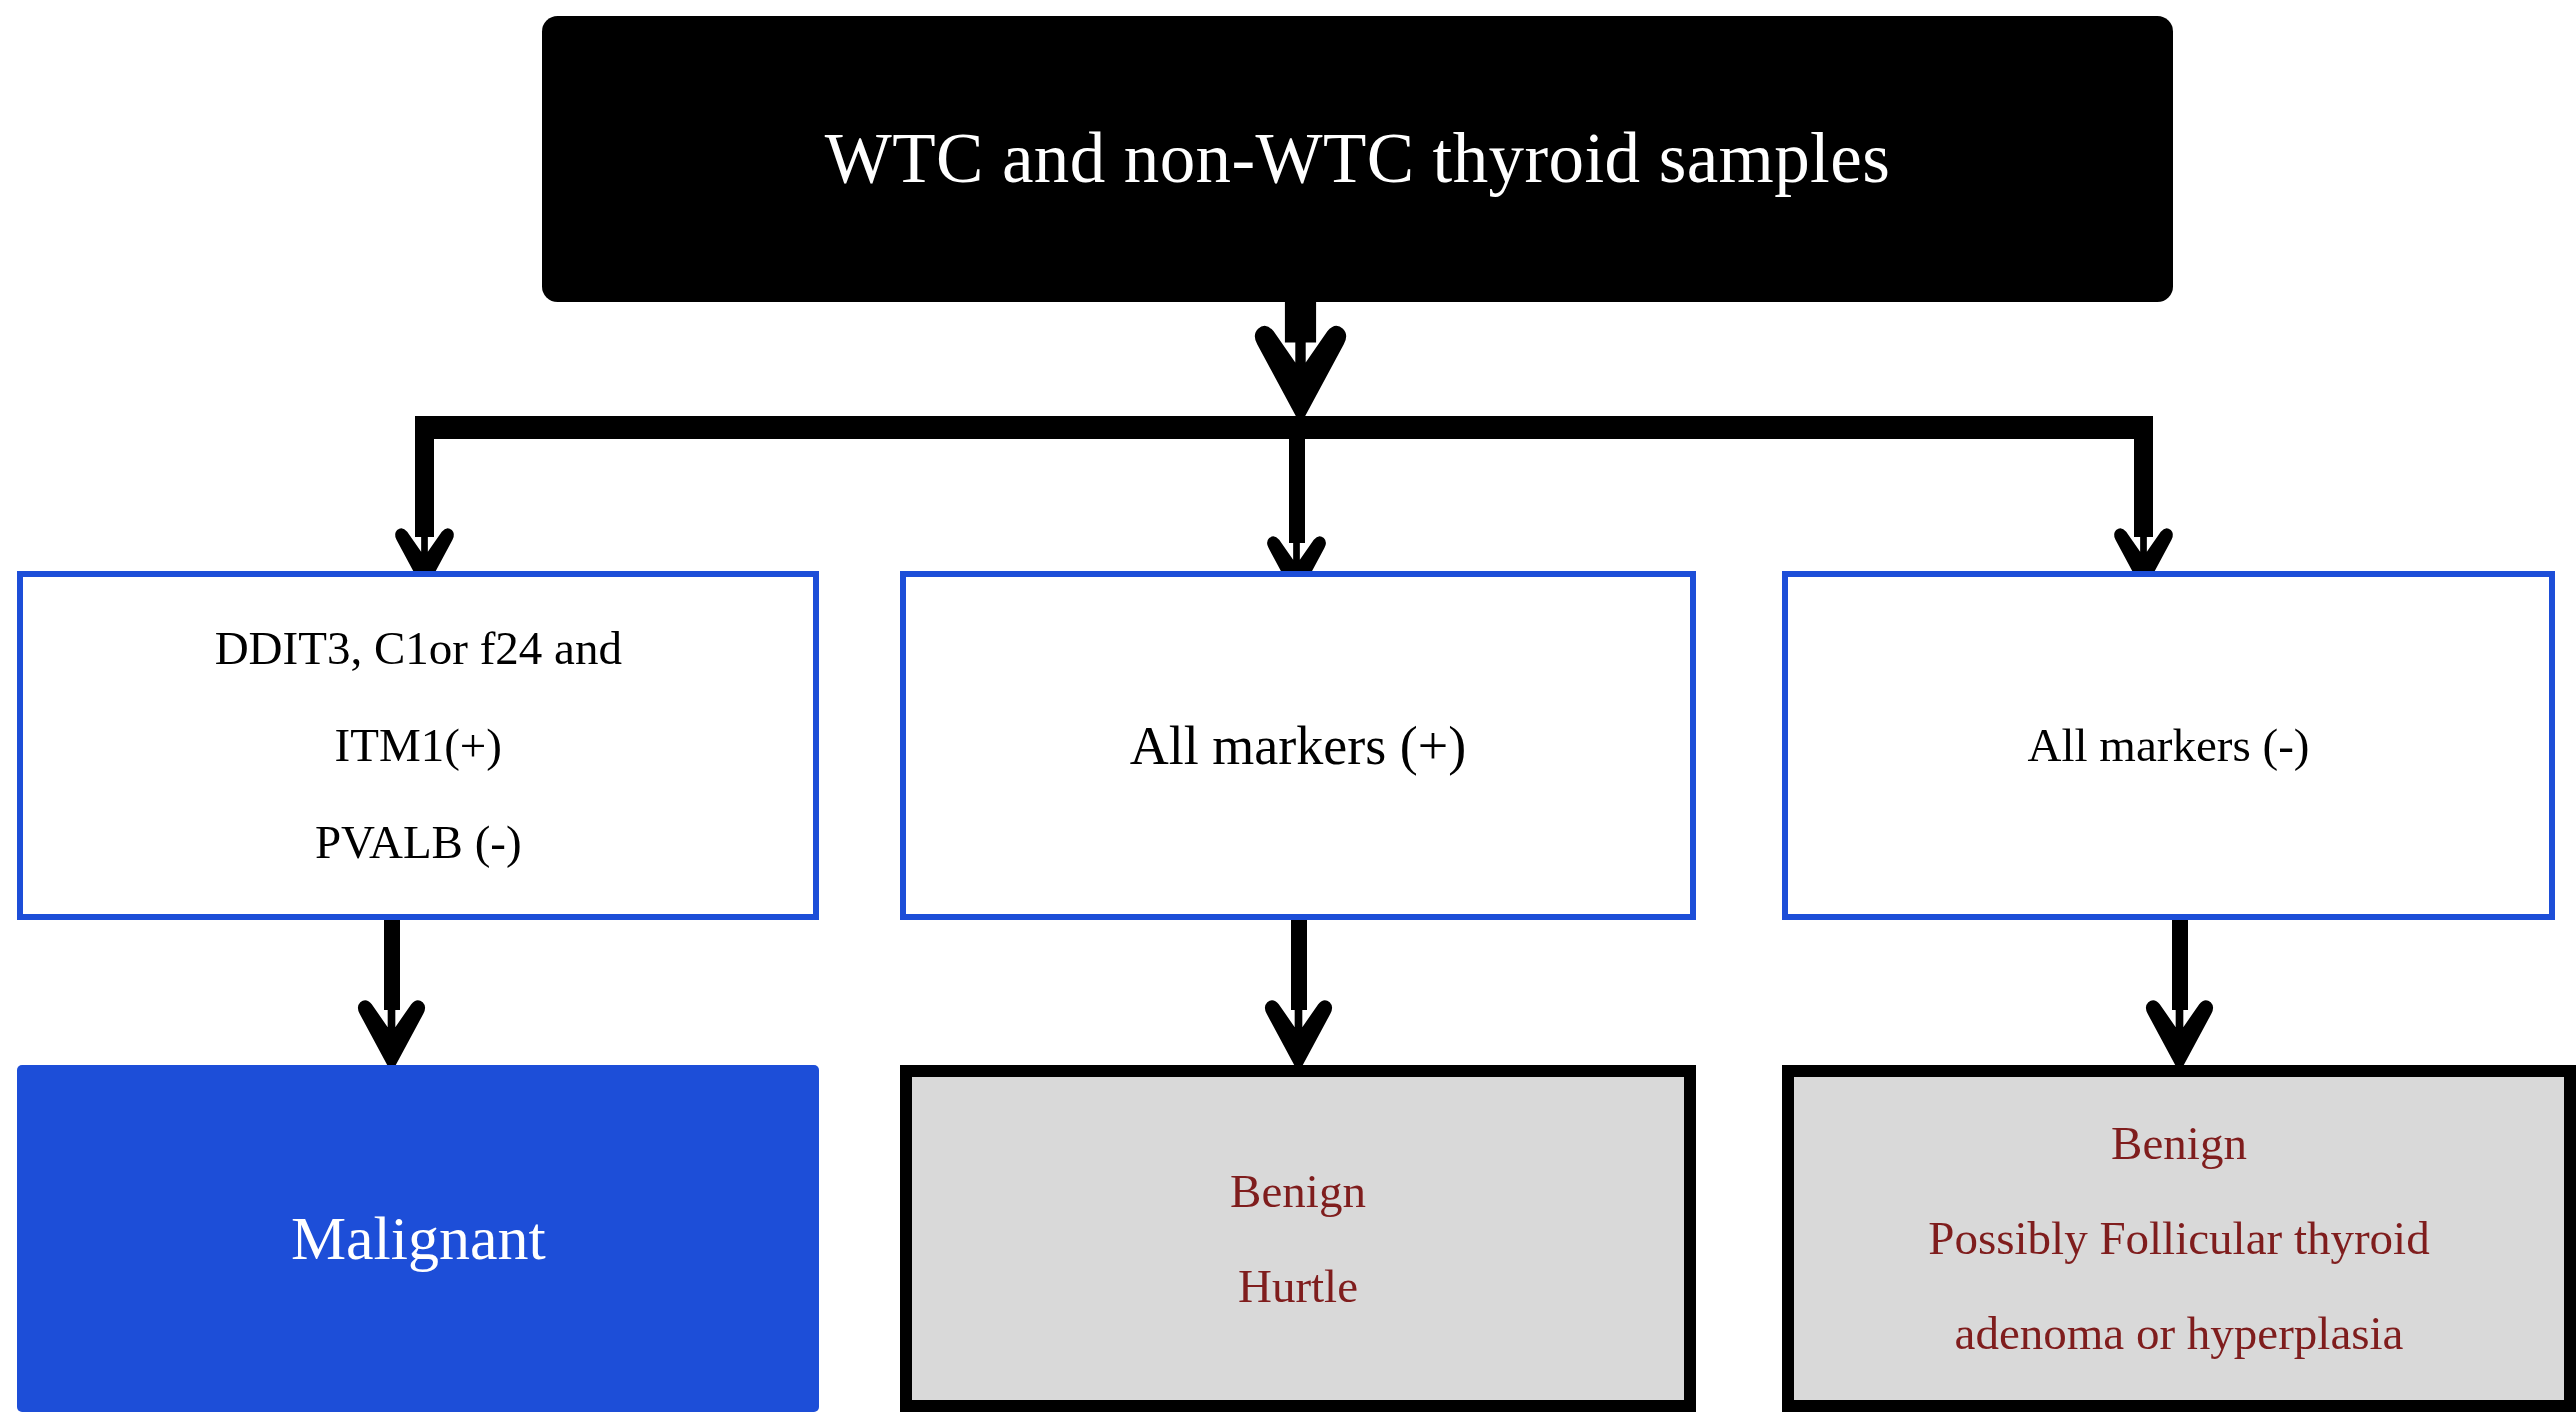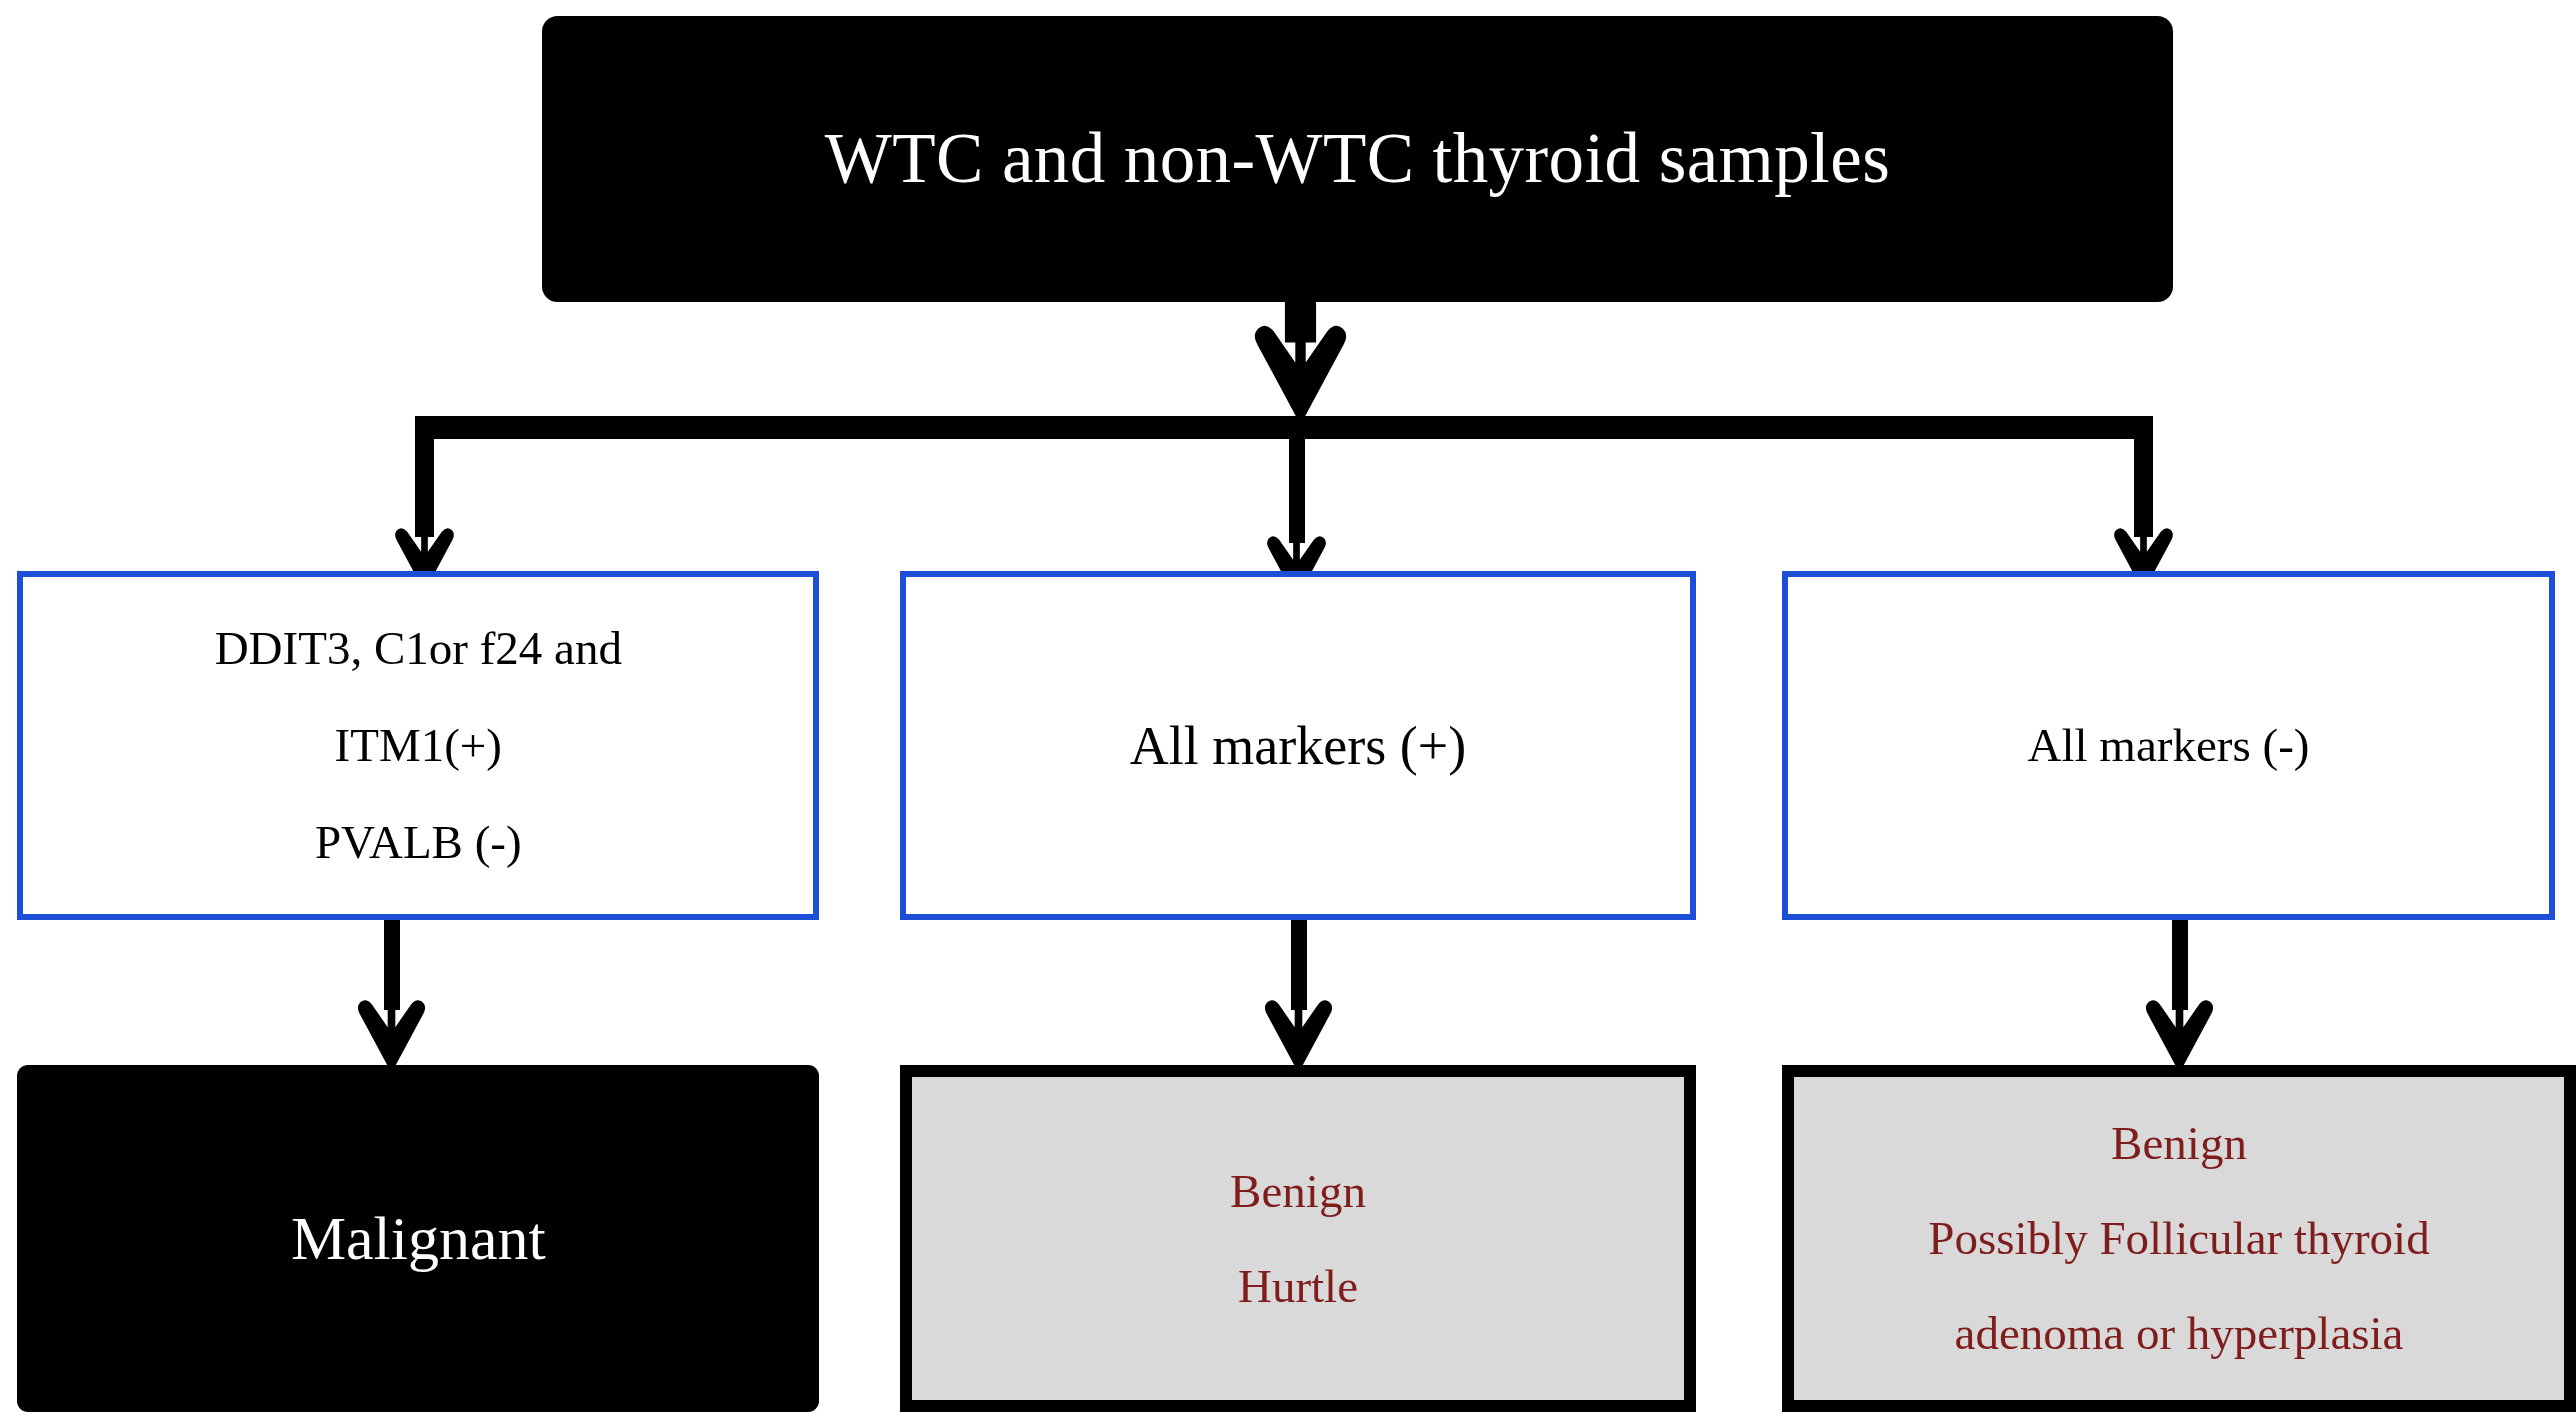--- a/index.html
+++ b/index.html
@@ -66,22 +66,22 @@
   #node-criteria .line { font-size: 47px; line-height: 1.0; margin: 25px 0; }
   #node-allpos   .line { font-size: 54px; line-height: 1.0; }
   #node-allneg   .line { font-size: 47px; line-height: 1.0; }
 
   
   .node.r2 { top: 1065px; height: 347px; }
 
   #node-malignant {
     left: 17.3px;
     width: 802px;
-    background: #000000;
-    border-radius: 11px;
+    background: #1d4ed8;
+    border-radius: 5px;
     color: #ffffff;
   }
   #node-malignant .line { font-size: 62px; line-height: 1.05; }
 
   .node.filled-gray {
     background: #d9d9d9;
     border: 12px solid #000000;
     color: #7f1d1d;
   }
   #node-benign-hurtle    { left: 900px; width: 796px; }

